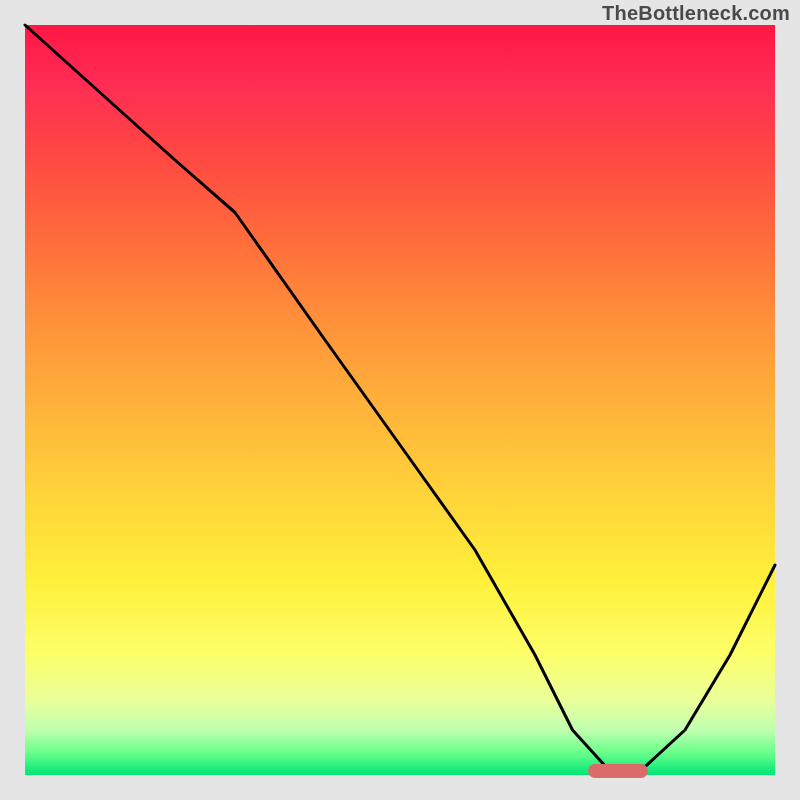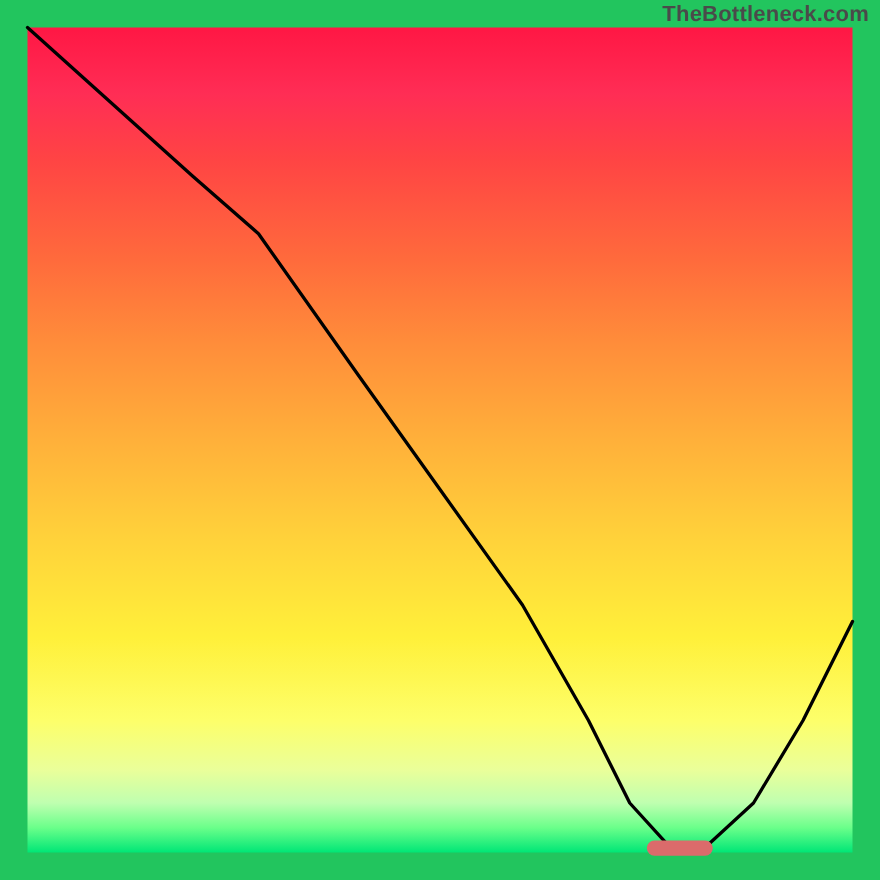--- a/index.html
+++ b/index.html
@@ -8,21 +8,21 @@
     width: 800px;
     height: 800px;
     background: #000;
     font-family: Arial, Helvetica, sans-serif;
     overflow: hidden;
   }
   .outer {
     position: relative;
     width: 800px;
     height: 800px;
-    background: #22c55e;
+    background: #e5e5e5;
   }
   .plot-area {
     position: absolute;
     left: 25px;
     top: 25px;
     width: 750px;
     height: 750px;
     
     background: linear-gradient(
       to bottom,

